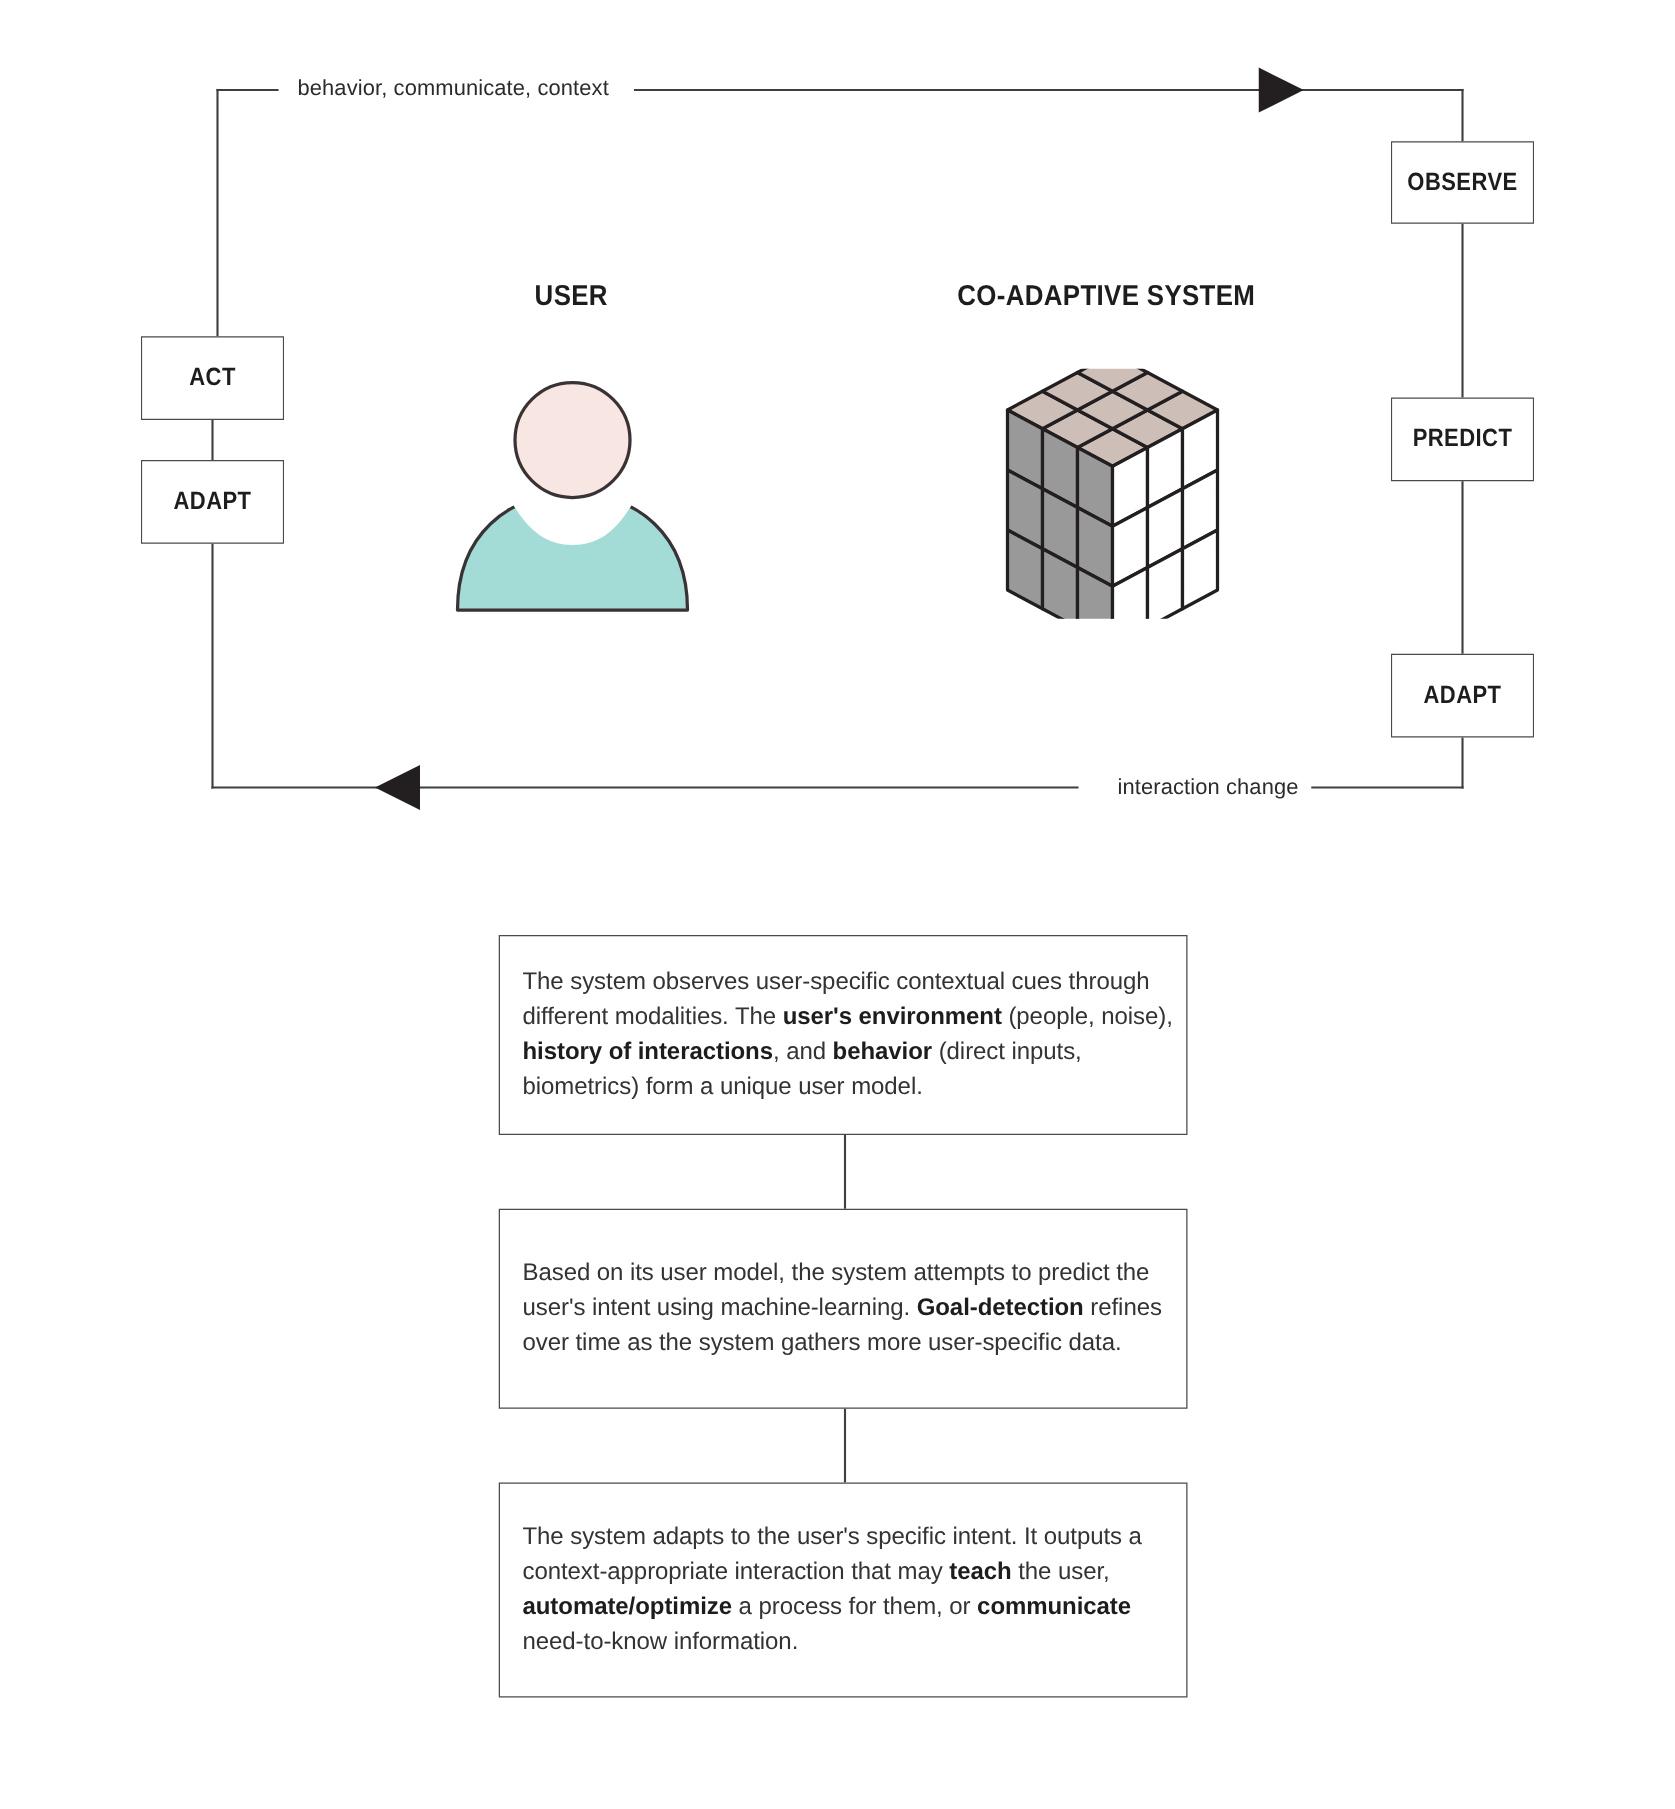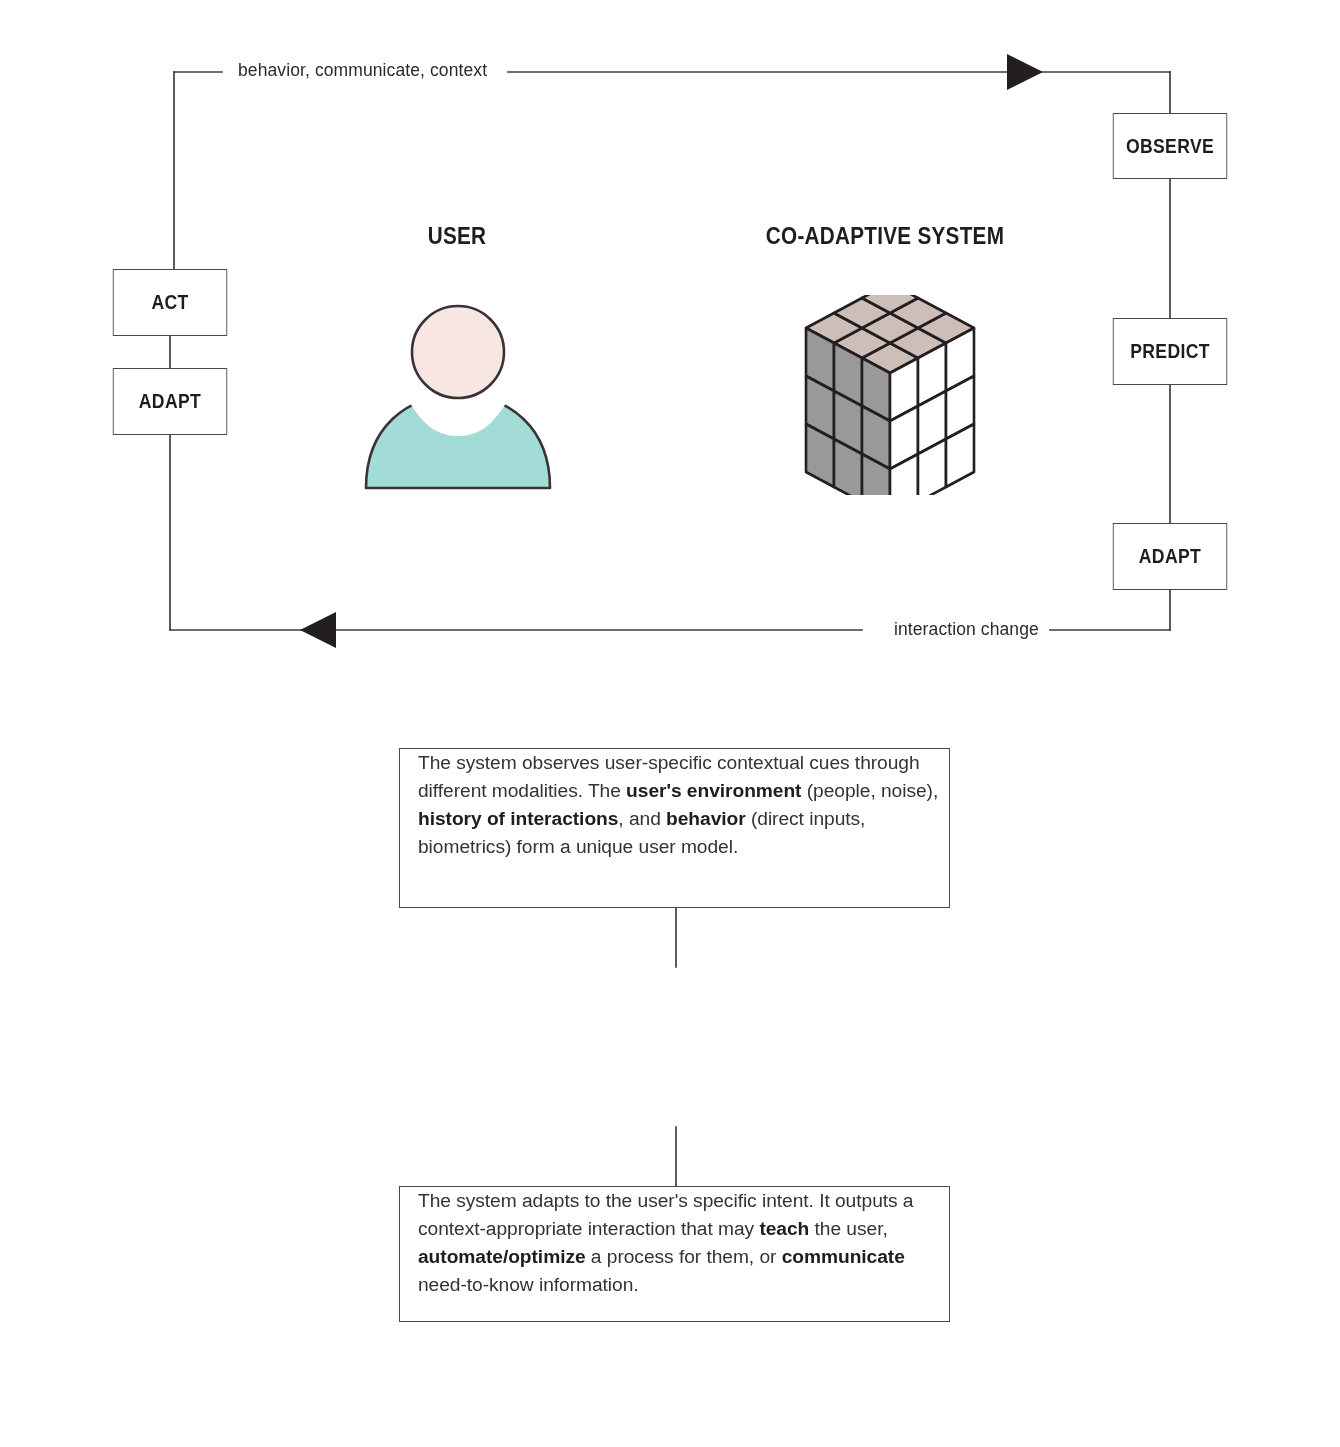--- a/index.html
+++ b/index.html
@@ -108,34 +108,35 @@
 
   
   .desc-box {
     position: absolute;
     box-sizing: border-box;
     border: 1.6px solid #4a4a4a;
     background: #ffffff;
     left: 399px;
     width: 551px;
     display: flex;
+    align-items: center;
   }
   .desc-box p {
     margin: 0;
     padding: 0 0 0 18px;
     font-size: 19.2px;
     line-height: 1.46;
     color: #333333;
     letter-spacing: -0.05px;
   }
   .desc-box b { font-weight: 700; color: #1d1d1d; }
 
   #desc-1 { top: 748px;  height: 160px; }
   #desc-2 { top: 967px;  height: 160px; }
-  #desc-3 { top: 1186px; height: 136px; }
+  #desc-3 { top: 1186px; height: 172px; }
 </style>
 </head>
 <body>
 
 <div id="diagram-root">
 
   <svg id="wiring" viewBox="0 0 1340 1447" width="1340" height="1447" xmlns="http://www.w3.org/2000/svg">
 
     <g stroke="#3f3f3f" stroke-width="1.7" fill="none" stroke-linecap="square">
 
@@ -261,18 +262,21 @@
         <polygon points="128,159 156,144 156,192 128,207"></polygon>
         <polygon points="156,144 184,129 184,177 156,192"></polygon>
       </g>
     </g>
   </svg>
 
   <div class="desc-box" id="desc-1">
     <p><span>The system observes user-specific contextual cues through different modalities. The </span><b>user's environment</b><span> (people, noise), </span><b>history of interactions</b><span>, and </span><b>behavior</b><span> (direct inputs, biometrics) form a unique user model.</span></p>
   </div>
 
+  <div class="desc-box" id="desc-2">
+    <p><span>Based on its user model, the system attempts to predict the user's intent using machine-learning. </span><b>Goal-detection</b><span> refines over time as the system gathers more user-specific data.</span></p>
+  </div>
 
   <div class="desc-box" id="desc-3">
     <p><span>The system adapts to the user's specific intent. It outputs a context-appropriate interaction that may </span><b>teach</b><span> the user, </span><b>automate/optimize</b><span> a process for them, or </span><b>communicate</b><span> need-to-know information.</span></p>
   </div>
 
 </div>
 
 </body></html>

